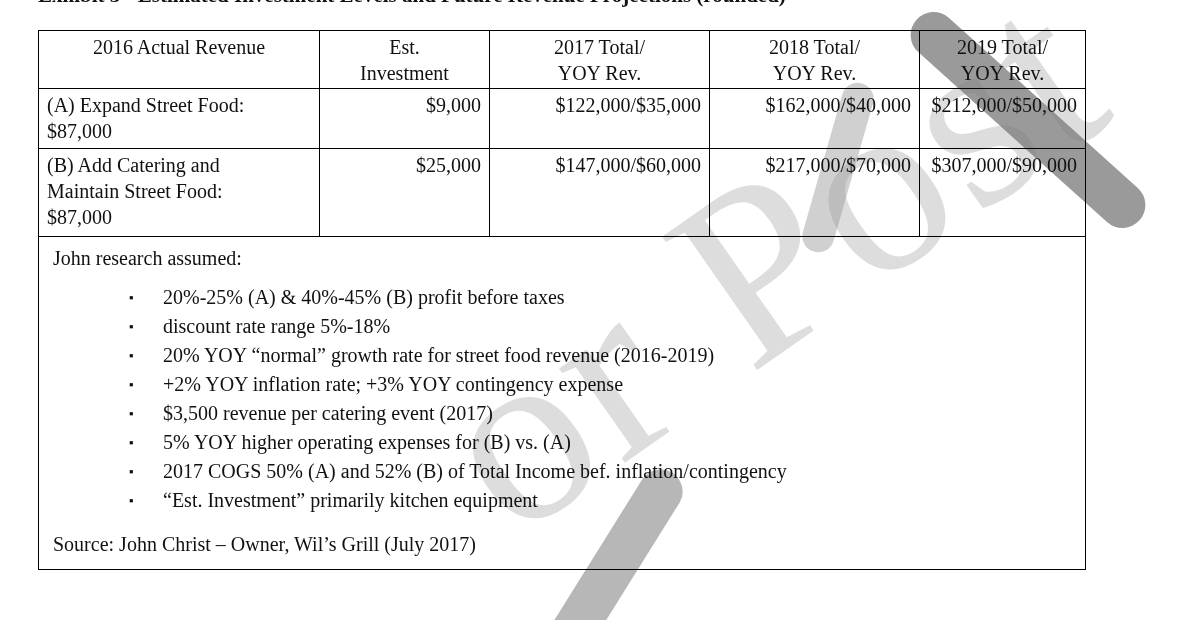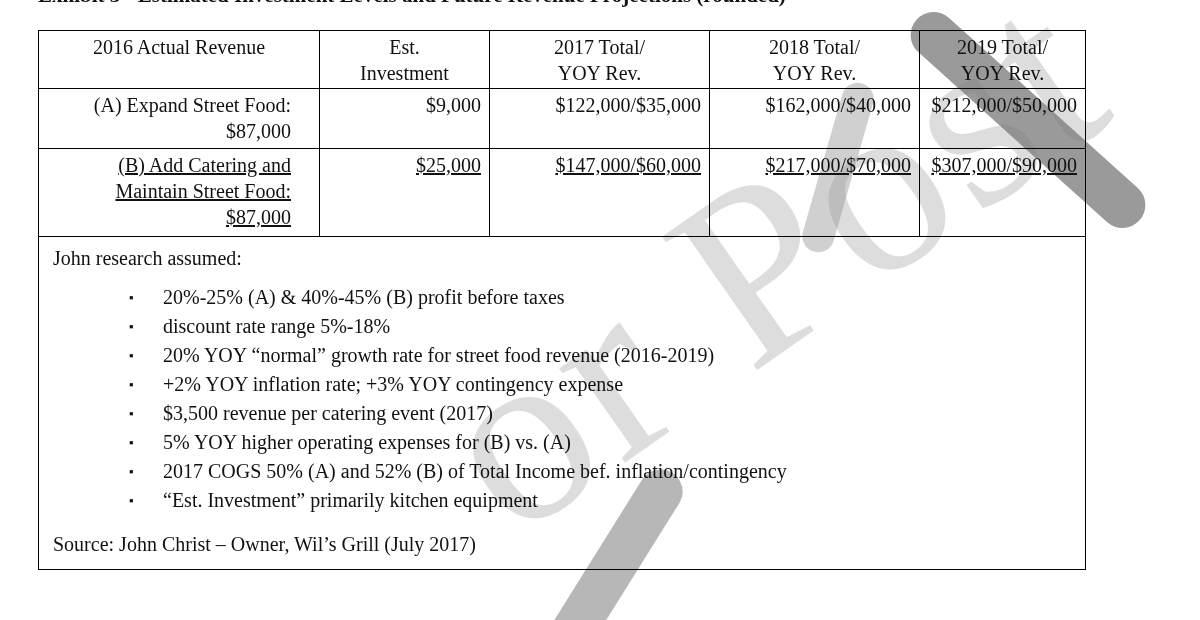--- a/index.html
+++ b/index.html
@@ -48,24 +48,24 @@
     border:1.5px solid #000; box-sizing:border-box;
     display:flex; flex-direction:column;
     font-size:20px; line-height:1.3;
   }
   .tr {
     display:grid; grid-template-columns:280px 170px 220px 210px 1fr;
     border-bottom:1.5px solid #000; box-sizing:border-box;
   }
   .tr-header { height:58px; }
   .tr-a { height:60px; }
-  .tr-b { height:88px;text-decoration:underline; }
+  .tr-b { height:88px; }
   .cell {
     border-left:1.5px solid #000; box-sizing:border-box;
-    padding:3px 8px; overflow:hidden;text-align:right;
+    padding:3px 8px; overflow:hidden;
   }
   .cell:first-child { border-left:none; }
   .th { text-align:center; }
   .num { text-align:right; }
   .label { padding-right:28px; }
 
   .notes { flex:1; padding:8px 14px 6px 14px; box-sizing:border-box; }
   .notes-heading { margin-bottom:12px; }
   .bullet-row { display:flex; margin-left:76px; line-height:29px; }
   .bullet-marker { width:34px; font-size:13px; flex:0 0 34px; }

